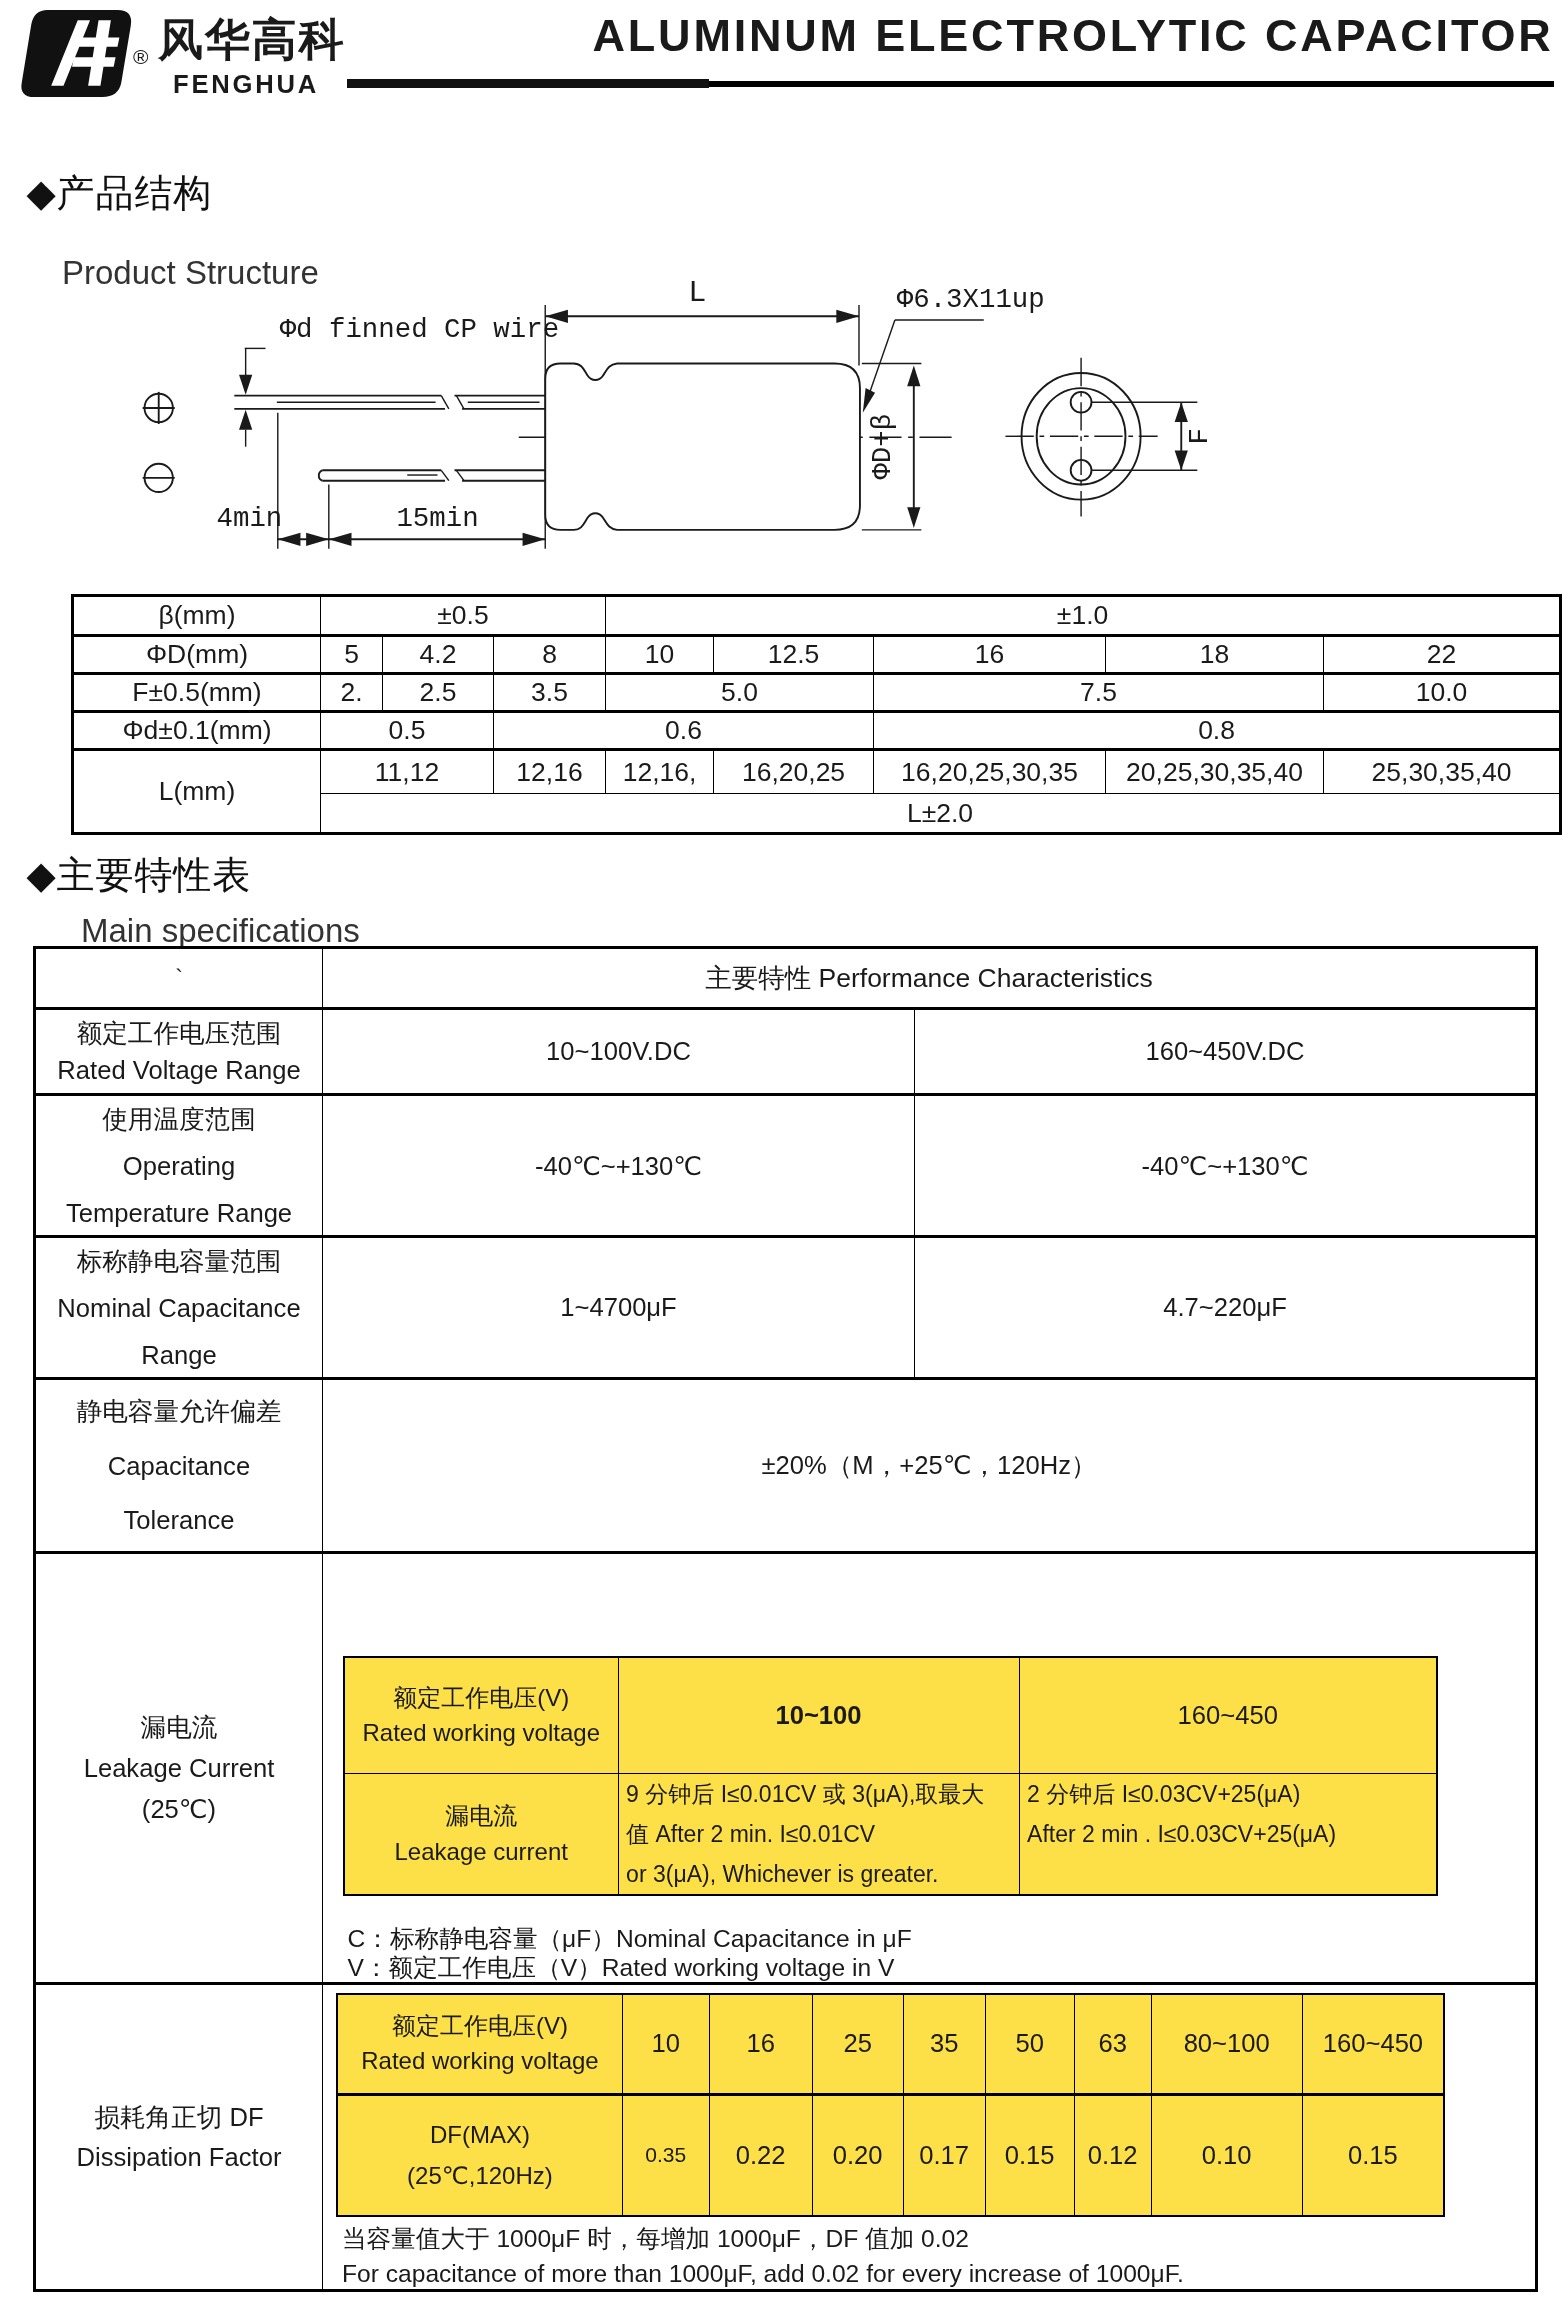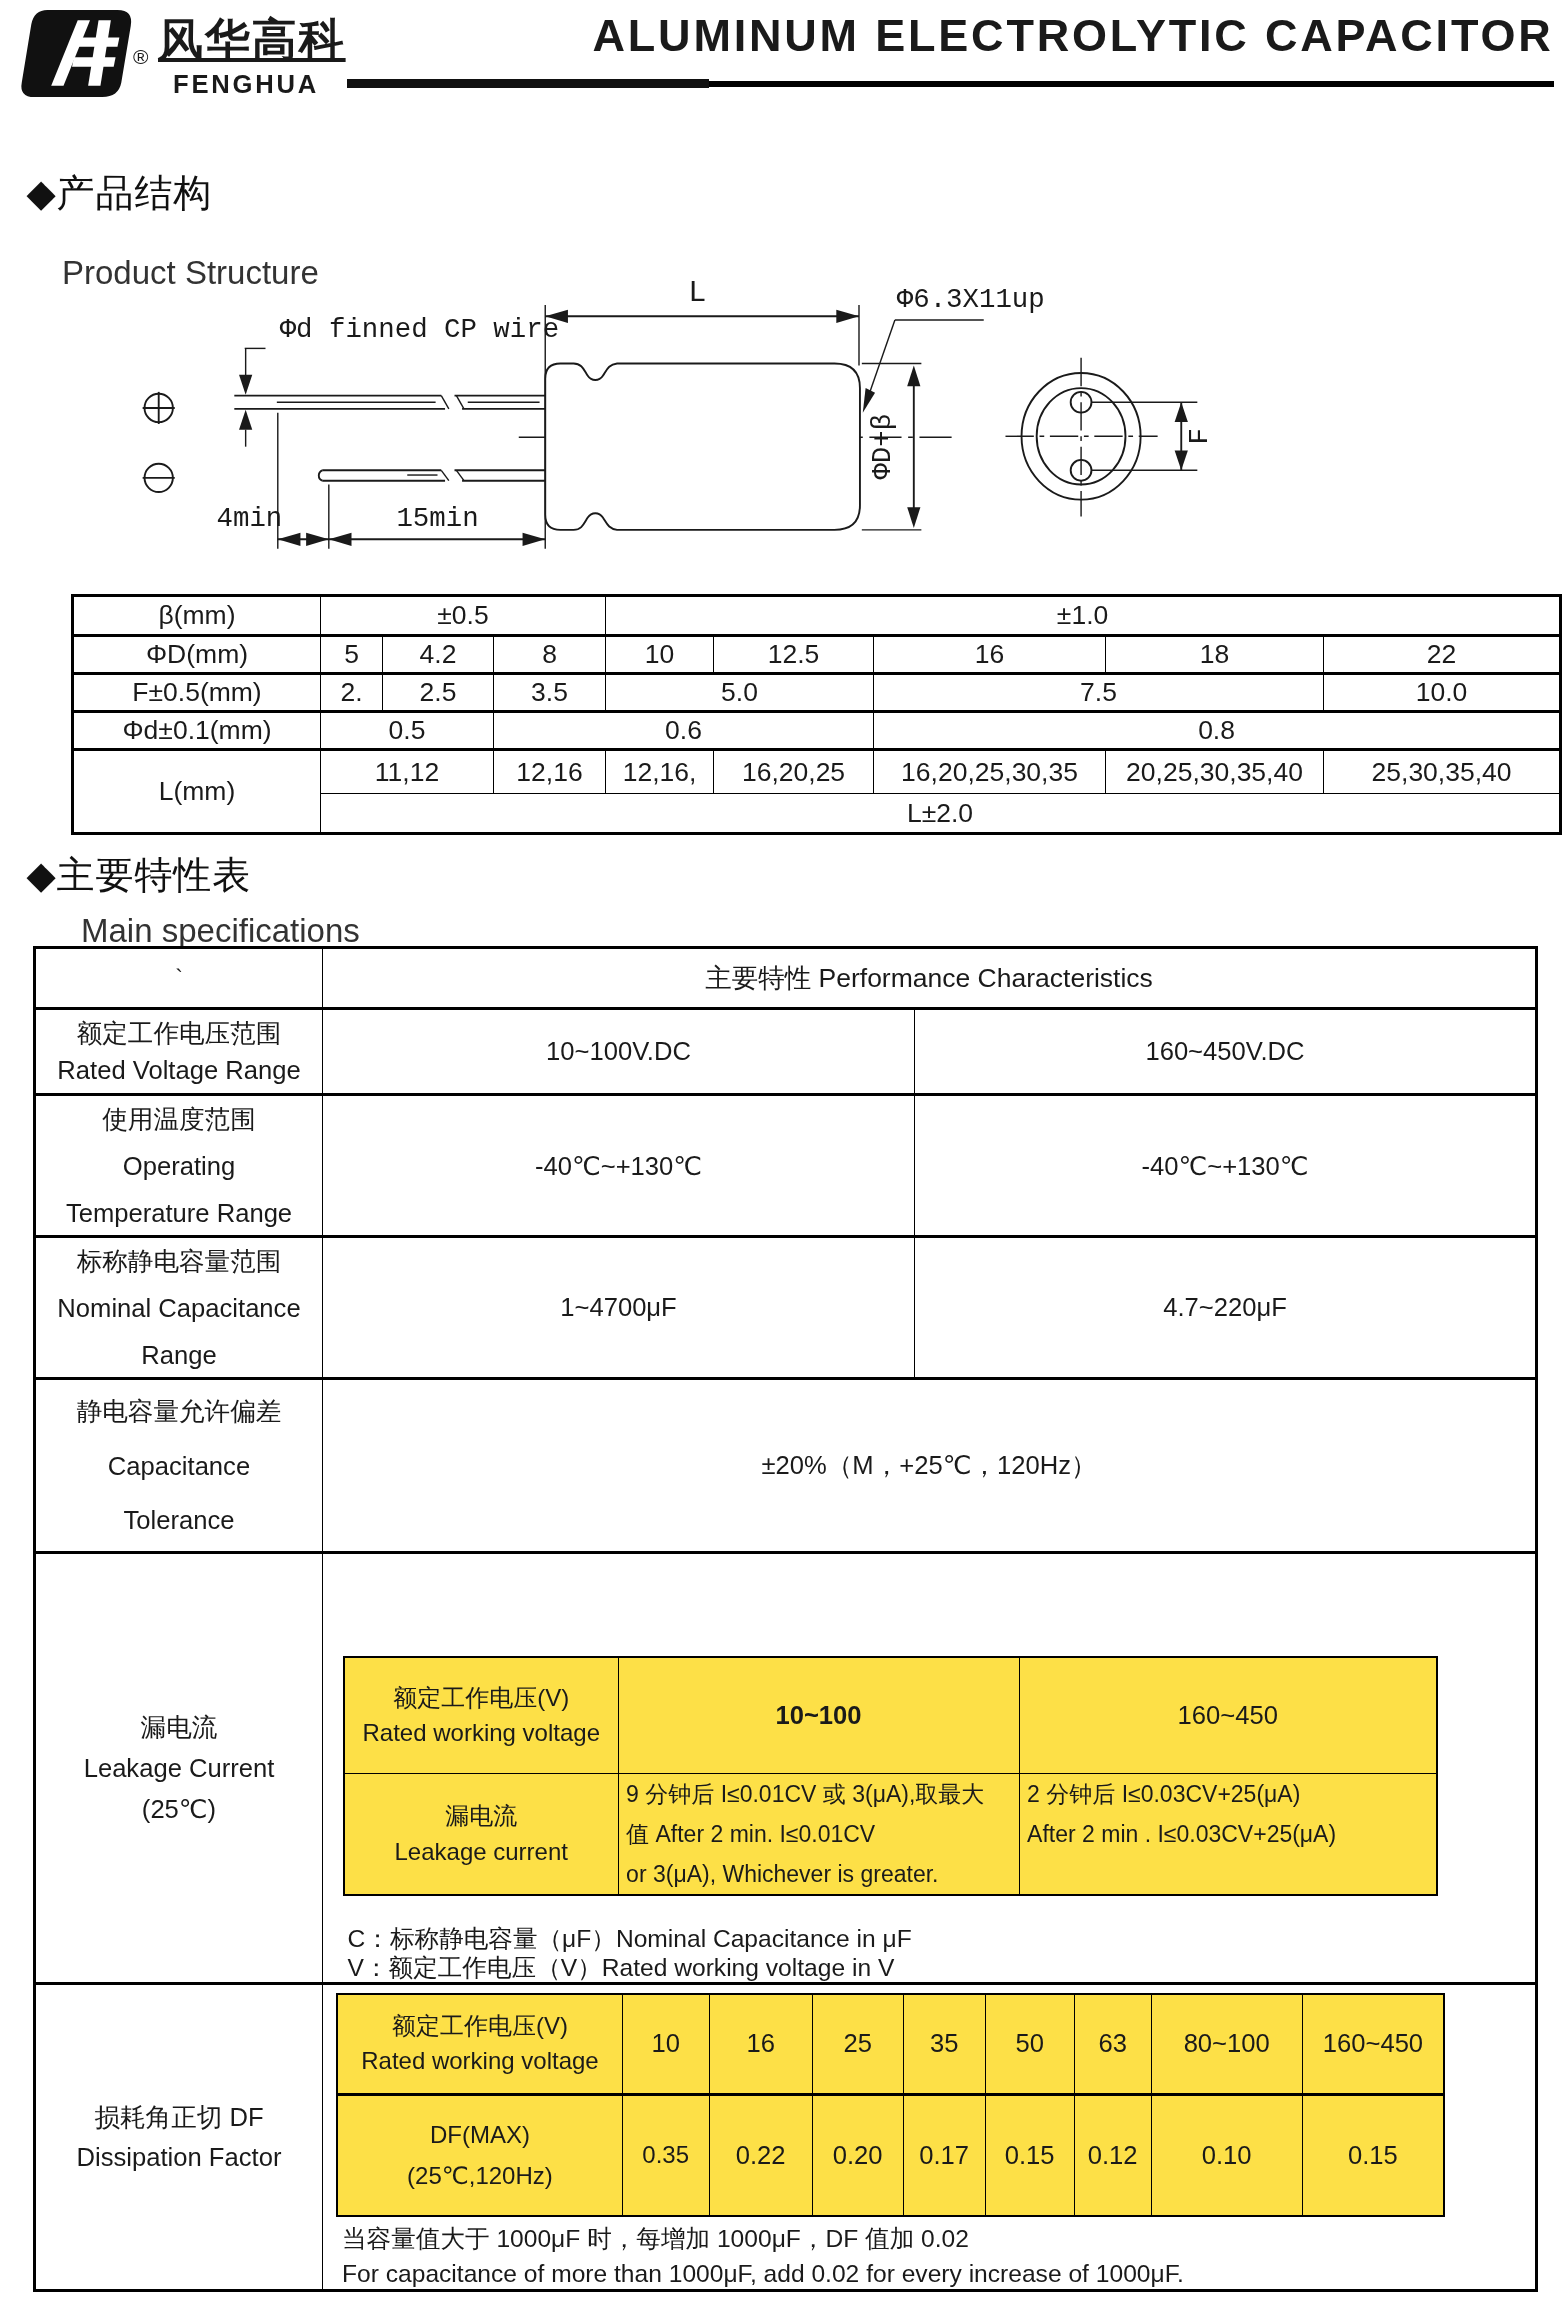--- a/index.html
+++ b/index.html
@@ -1,21 +1,21 @@
 <!DOCTYPE html>
 <html style="font-size:15px"><head>
 <meta charset="utf-8">
 <style>
   html,body{margin:0;padding:0;background:#fff;}
   .page{position:relative;width:1563px;height:2320px;background:#fff;
         font-family:"Liberation Sans","DejaVu Sans",sans-serif;color:#1a1a1a;overflow:hidden;}
   .abs{position:absolute;}
 
   
-  .logo-cn{position:absolute;left:158px;top:9.5px;font-size:45px;font-weight:bold;letter-spacing:1.9px;text-decoration:underline;}
+  .logo-cn{position:absolute;left:158px;top:9.5px;font-size:45px;font-weight:bold;letter-spacing:1.9px;}
   .logo-en{position:absolute;left:173px;top:70px;font-size:25.6px;font-weight:bold;letter-spacing:2.8px;}
   .reg{position:absolute;left:133px;top:45px;font-size:21px;}
   .doc-title{position:absolute;right:9.5px;top:9.5px;width:1117px;text-align:right;
              font-size:45px;font-weight:bold;letter-spacing:2.8px;white-space:nowrap;}
   .rule-main{position:absolute;left:347px;top:81px;width:1207px;height:5.7px;background:#000;}
   .rule-thick{position:absolute;left:347px;top:79px;width:362px;height:8.5px;background:#111;}
 
   
   .h-cn{position:absolute;font-size:38px;color:#111;letter-spacing:0.9px;}
   .h-en{position:absolute;font-size:33px;color:#333;}
@@ -376,21 +376,21 @@
             <td style="font-size:25.6px;">80~100</td>
             <td style="font-size:25.6px;">160~450</td>
           </tr>
           <tr style="height:119px">
             <td>
               <div class="lblcell" style="height:119px;gap:13.2px;">
                 <div>DF(MAX)</div>
                 <div>(25℃,120Hz)</div>
               </div>
             </td>
-            <td style="font-size:24px;">0.35</td>
+            <td style="font-size:21px;">0.35</td>
             <td style="font-size:25.6px;">0.22</td>
             <td style="font-size:25.6px;">0.20</td>
             <td style="font-size:25.6px;">0.17</td>
             <td style="font-size:25.6px;">0.15</td>
             <td style="font-size:25.6px;">0.12</td>
             <td style="font-size:25.6px;">0.10</td>
             <td style="font-size:25.6px;">0.15</td>
           </tr>
         </tbody>
             </table>

